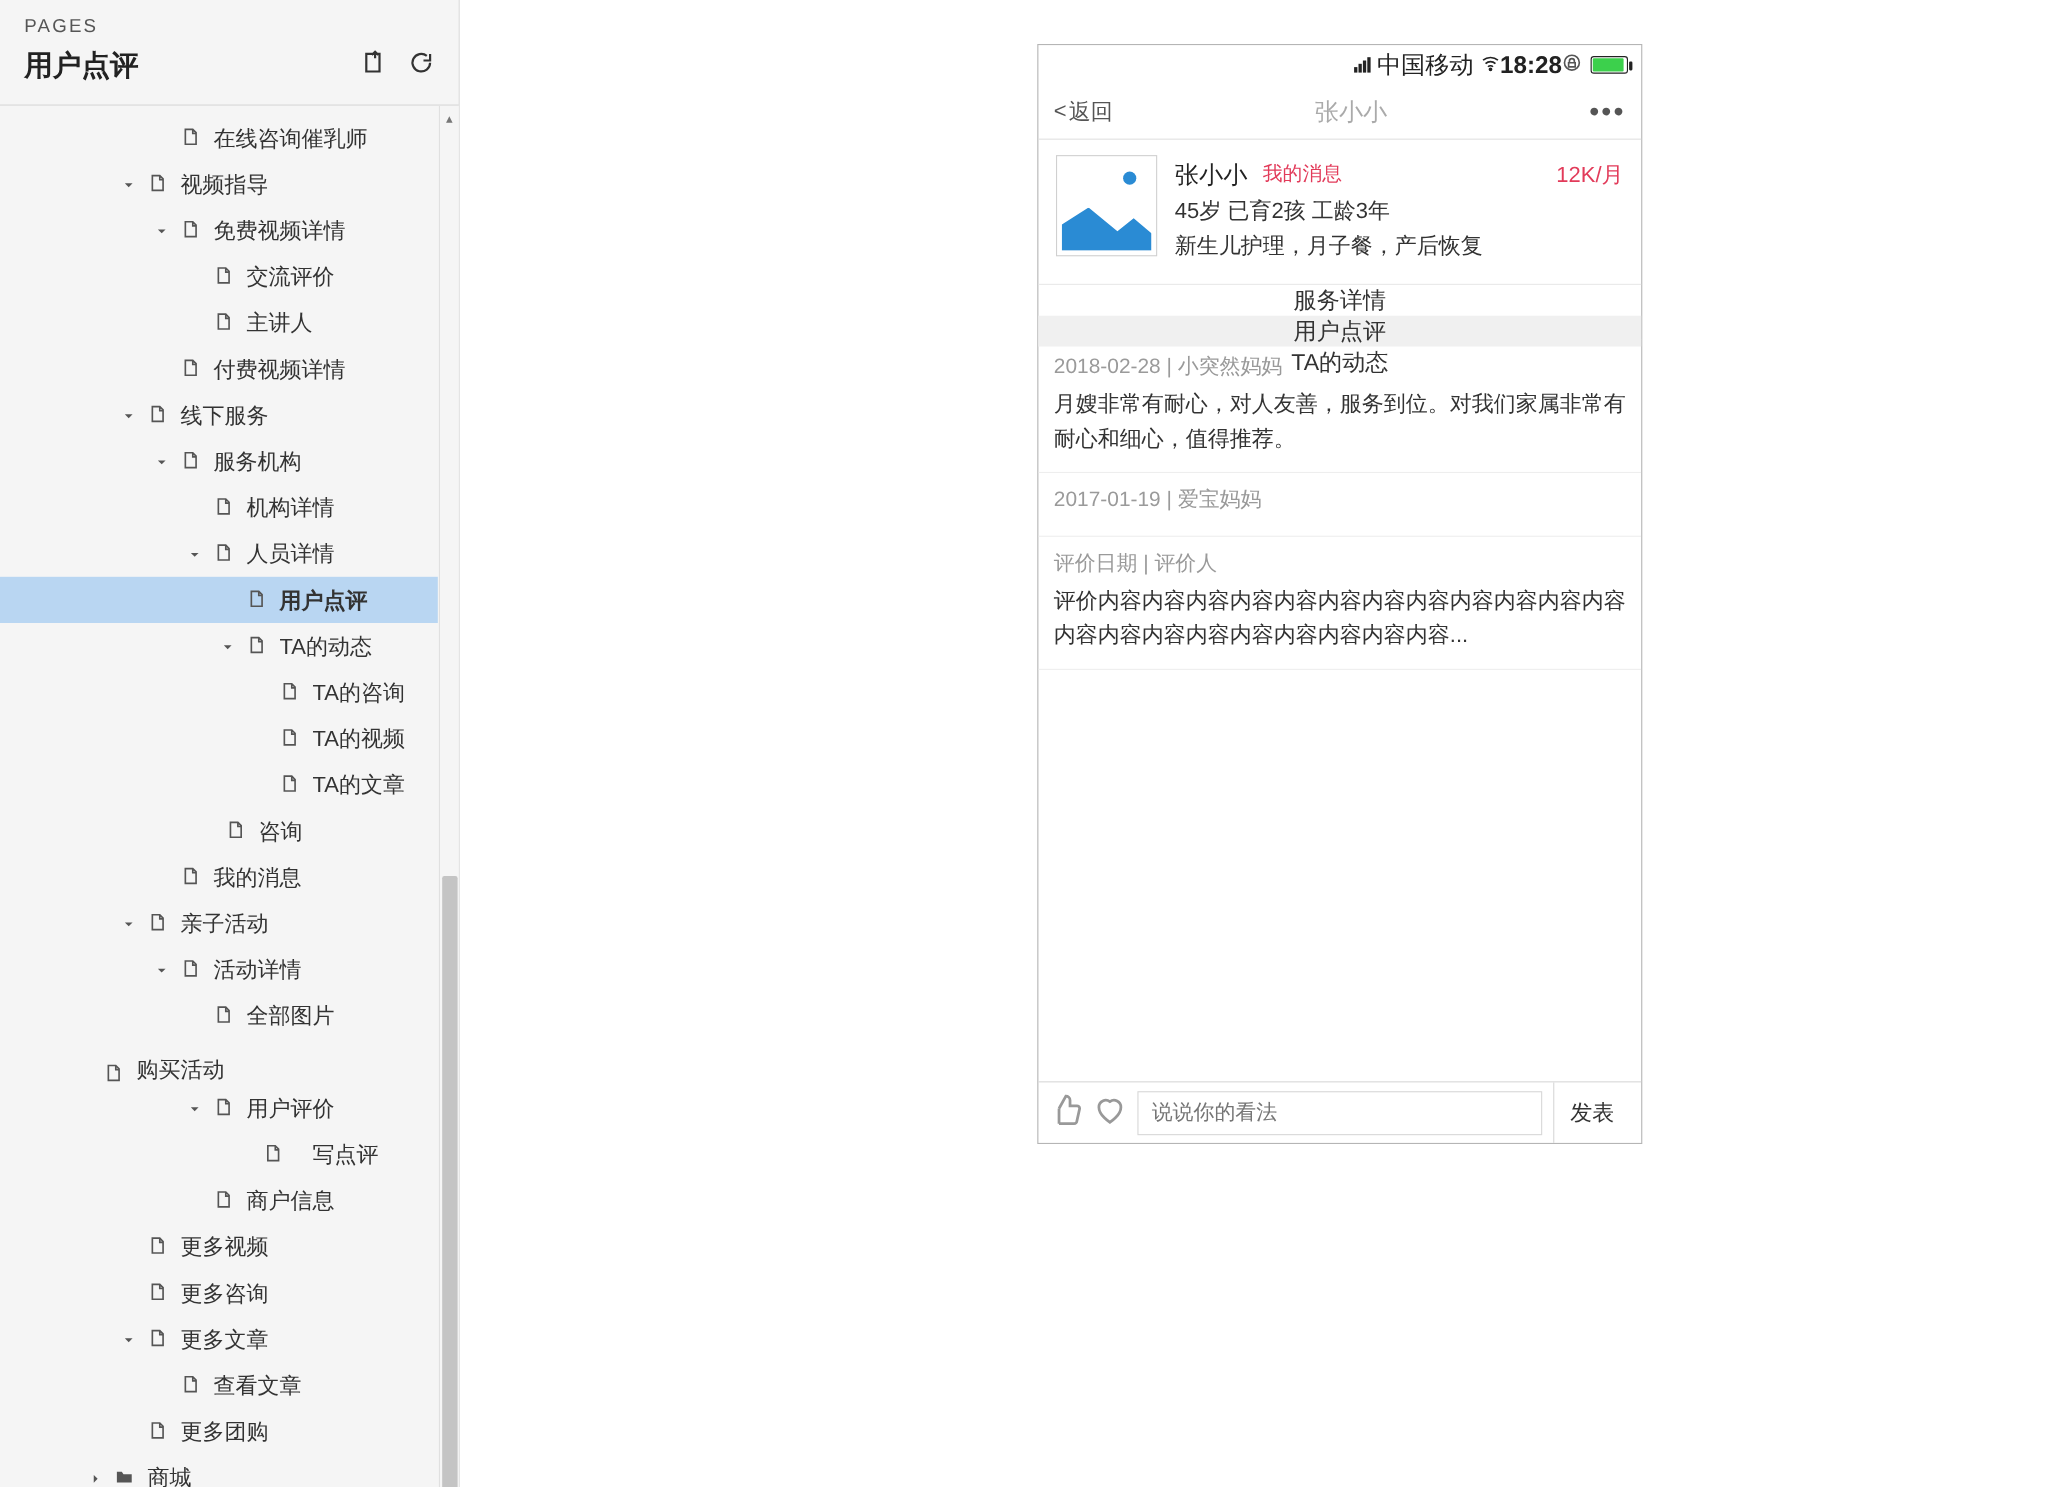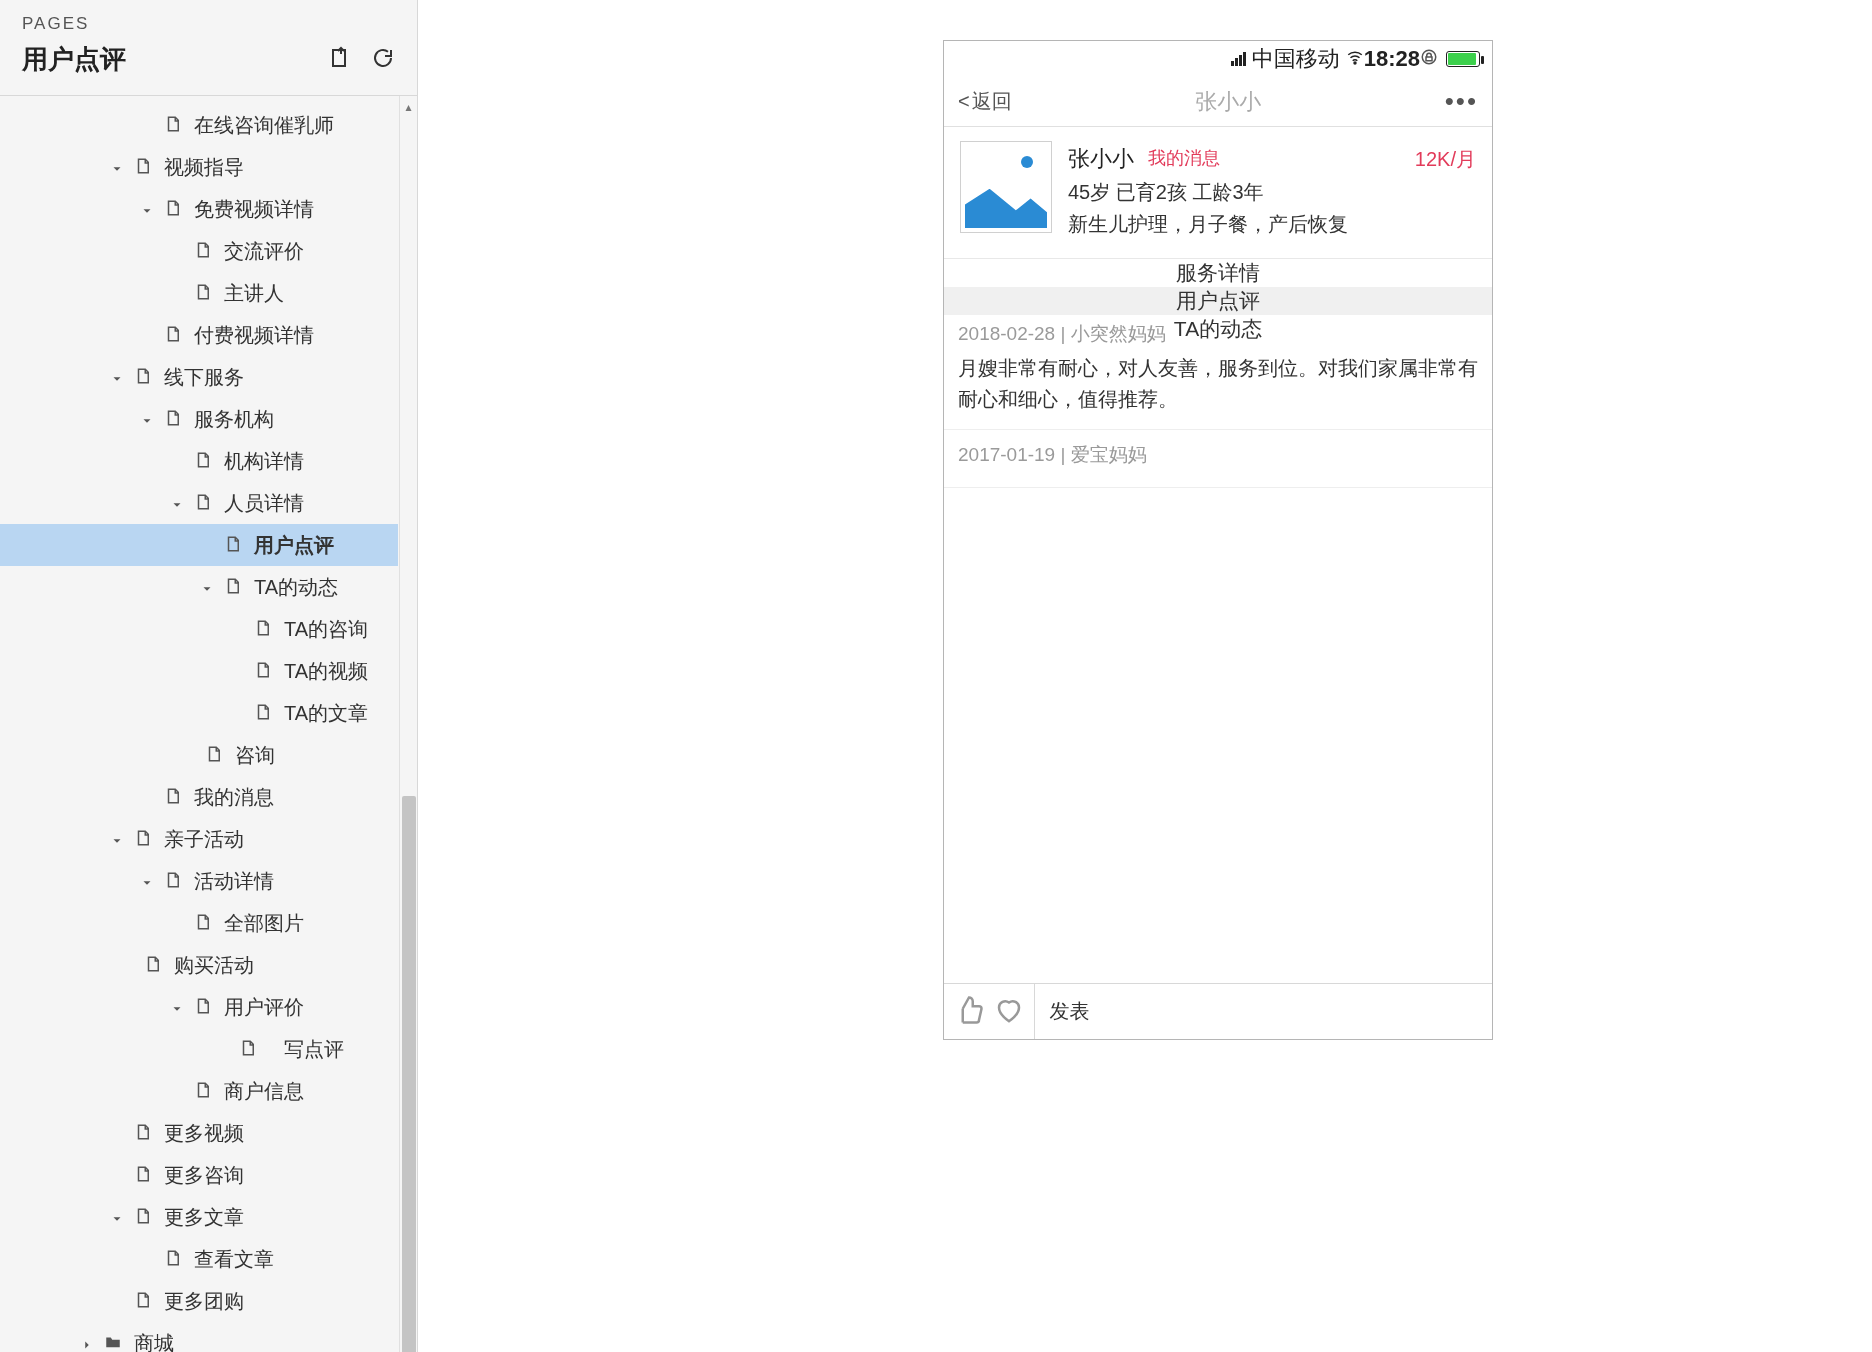--- a/index.html
+++ b/index.html
@@ -296,21 +296,21 @@
         </div>
         <div class="tree-row" style="padding-left: 170px;">
           <span class="tree-arrow blank"><svg viewBox="0 0 24 24" fill="#555">
               <path d="M6 9l6 6 6-6z"></path>
             </svg></span>
           <span class="tree-icon"><svg viewBox="0 0 24 24">
               <path d="M6 3h9l4 4v14H6z M15 3v5h4"></path>
             </svg></span>
           <span>全部图片</span>
         </div>
-        <div class="tree-row" style="padding-left: 120px;">
+        <div class="tree-row" style="padding-left: 70px; align-items: flex-end;">
           <span class="tree-arrow blank"><svg viewBox="0 0 24 24" fill="#555">
               <path d="M6 9l6 6 6-6z"></path>
             </svg></span>
           <span class="tree-icon"><svg viewBox="0 0 24 24">
               <path d="M6 3h9l4 4v14H6z M15 3v5h4"></path>
             </svg></span>
           <span>购买活动</span>
         </div>
         <div class="tree-row" style="padding-left: 170px;">
           <span class="tree-arrow"><svg viewBox="0 0 24 24" fill="#555">
@@ -471,32 +471,37 @@
       </div>
 
     <div class="reviews" id="reviews-mount">
         <div class="review">
           <div class="meta">2018-02-28 | 小突然妈妈</div>
           <div class="body">月嫂非常有耐心，对人友善，服务到位。对我们家属非常有耐心和细心，值得推荐。</div>
         </div>
         <div class="review">
           <div class="meta">2017-01-19 | 爱宝妈妈</div>
         </div>
+        <div class="review">
+          <div class="meta">评价日期 | 评价人</div>
+          <div class="body">评价内容内容内容内容内容内容内容内容内容内容内容内容内容内容内容内容内容内容内容内容内容...</div>
+        </div>
       </div>
 
     <div class="input-bar">
       <span class="ib-icon">
         <svg viewBox="0 0 24 24">
             <path d="M7 22V11M7 11l5-9c1.5 0 3 1 3 3v4h5a2 2 0 0 1 2 2l-2 9a2 2 0 0 1-2 2H7"></path>
           </svg>
       </span>
       <span class="ib-icon">
         <svg viewBox="0 0 24 24">
             <path d="M12 21s-8-5-8-11a5 5 0 0 1 8-4 5 5 0 0 1 8 4c0 6-8 11-8 11z"></path>
           </svg>
       </span>
+      <input type="text" placeholder="说说你的看法" style="">
       <div class="send">
         <span>发表</span>
       </div>
     </div>
 
   </div>
 </div>
 
 </body></html>

